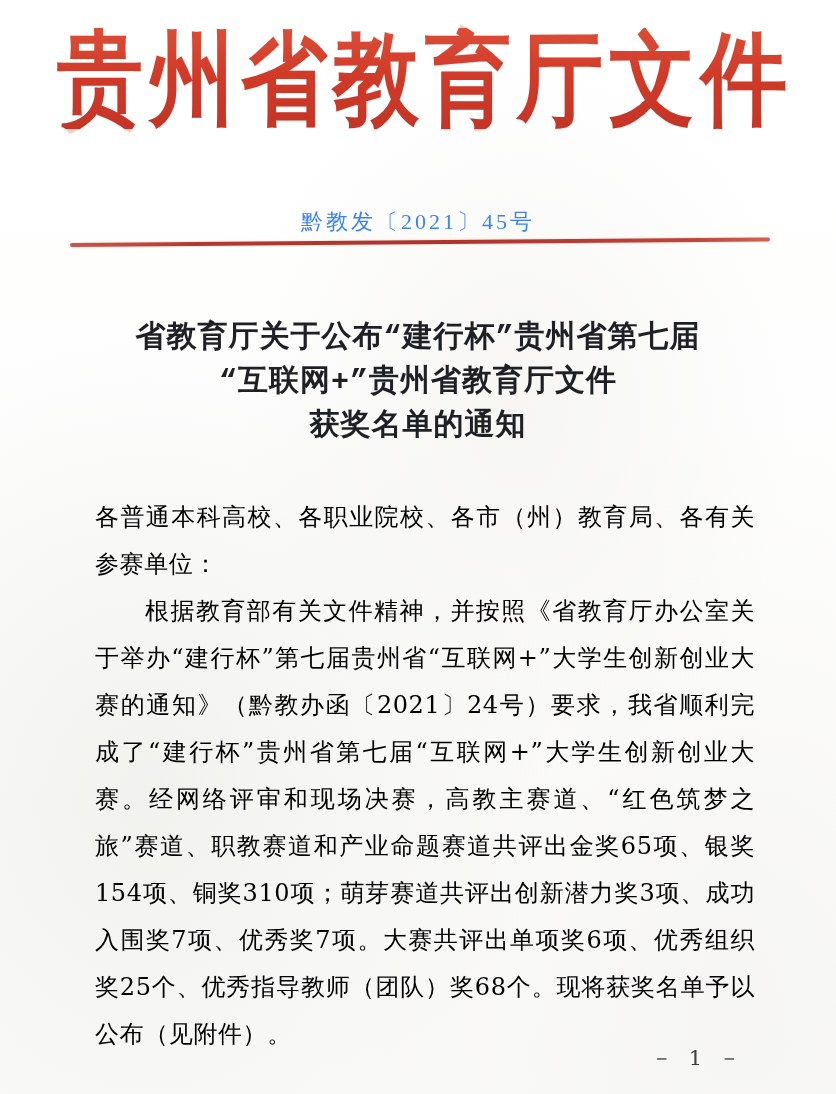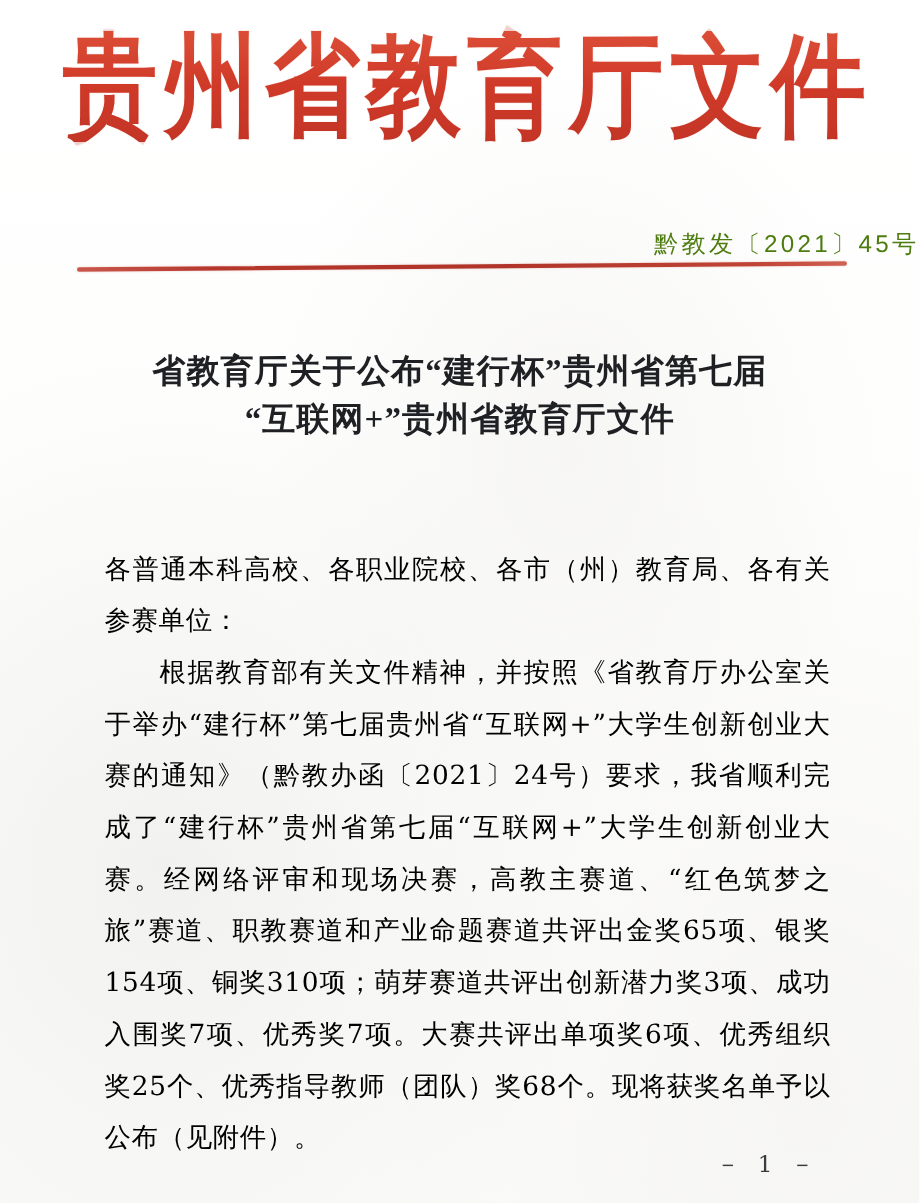--- a/index.html
+++ b/index.html
@@ -57,25 +57,25 @@
     transform-origin: center top;
     white-space: nowrap;
   }
 
   
   .doc-number {
     position: absolute;
     top: 207px;
     left: 0;
     right: 0;
-    text-align: right;
+    text-align: center;
     font-size: 22px;
     letter-spacing: 3px;
-    color: #4d7c0f;
-    font-family: Liberation Sans, sans-serif;
+    color: #3b82f6;
+    font-family: Liberation Serif, serif;
     white-space: nowrap;
   }
 
   
   .red-rule {
     position: absolute;
     top: 243px;
     left: 70px;
     width: 700px;
     height: 4px;
@@ -86,21 +86,21 @@
     box-shadow: 0 0 2px rgba(190,60,45,0.28);
   }
 
   
   .doc-title {
     position: absolute;
     top: 316px;
     left: 72px;
     width: 692px;
     text-align: center;
-    font-family: Liberation Serif, serif;
+    font-family: Liberation Mono, monospace;
     font-weight: 700;
     font-size: 30px;
     line-height: 44px;
     letter-spacing: 1px;
     color: #1f2024;
   }
   .doc-title .tl {
     display: block;
     white-space: nowrap;
   }
@@ -153,20 +153,21 @@
     <span class="masthead-title">贵州省教育厅文件</span>
   </div>
 
   <div class="doc-number">黔教发〔2021〕45号</div>
 
   <div class="red-rule"></div>
 
   <div class="doc-title">
     <span class="tl">省教育厅关于公布“建行杯”贵州省第七届</span>
     <span class="tl">“互联网+”贵州省教育厅文件</span>
+    <span class="tl">获奖名单的通知</span>
   </div>
 
   <div class="body-text">
     <p class="para">各普通本科高校、各职业院校、各市（州）教育局、各有关参赛单位：</p>
     <p class="para indent">根据教育部有关文件精神，并按照《省教育厅办公室关于举办“建行杯”第七届贵州省“互联网+”大学生创新创业大赛的通知》（黔教办函〔2021〕24号）要求，我省顺利完成了“建行杯”贵州省第七届“互联网+”大学生创新创业大赛。经网络评审和现场决赛，高教主赛道、“红色筑梦之旅”赛道、职教赛道和产业命题赛道共评出金奖65项、银奖154项、铜奖310项；萌芽赛道共评出创新潜力奖3项、成功入围奖7项、优秀奖7项。大赛共评出单项奖6项、优秀组织奖25个、优秀指导教师（团队）奖68个。现将获奖名单予以公布（见附件）。</p>
   </div>
 
   <div class="page-number">－ 1 －</div>
 
 </div>

